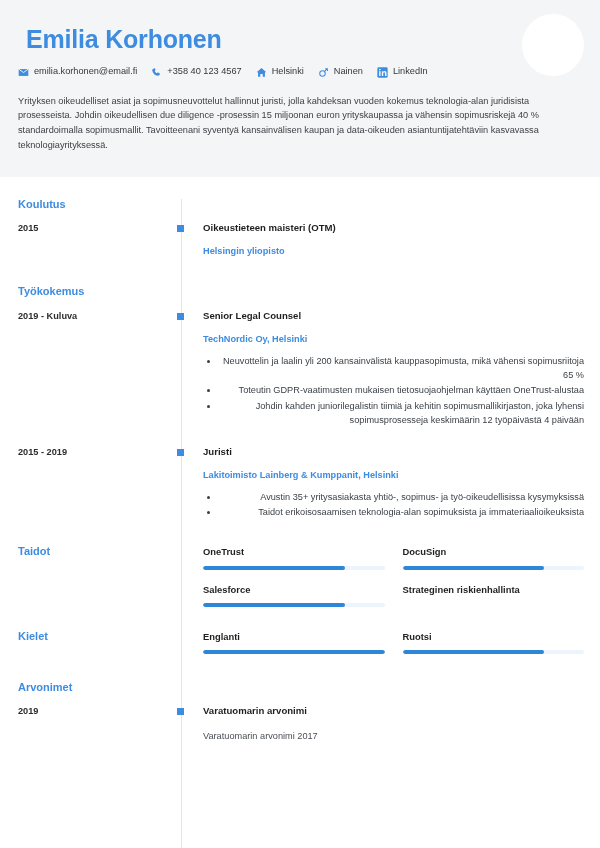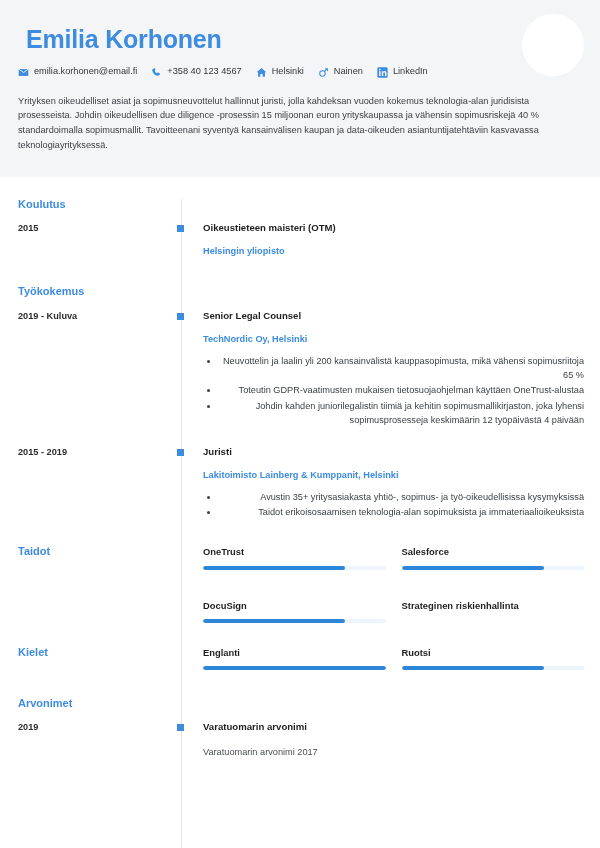--- a/index.html
+++ b/index.html
@@ -181,21 +181,20 @@
     margin-bottom: 1px;
     padding-left: 3px;
   }
 
   
   .meter-grid {
     display: grid;
     grid-template-columns: 1fr 1fr;
     column-gap: 18px;
     row-gap: 0;
-    gap: 16px;
   }
   .meter-cell {
     padding-bottom: 14px;
   }
   .meter-label {
     font-size: 9.4px;
     font-weight: bold;
     color: #1f1f1f;
     line-height: 1.2;
     margin-bottom: 8px;
@@ -339,28 +338,28 @@
       <div class="meter-grid">
 
         <div class="meter-cell">
           <div class="meter-label">OneTrust</div>
           <div class="meter-track" style="background: rgb(238, 244, 251);">
             <div class="meter-fill" style="width: 78%; background: rgb(45, 134, 216);"></div>
           </div>
         </div>
 
         <div class="meter-cell">
-          <div class="meter-label">Salesforce</div>
+          <div class="meter-label">DocuSign</div>
           <div class="meter-track" style="background: rgb(238, 244, 251);">
             <div class="meter-fill" style="width: 78%; background: rgb(45, 134, 216);"></div>
           </div>
         </div>
 
         <div class="meter-cell">
-          <div class="meter-label">DocuSign</div>
+          <div class="meter-label">Salesforce</div>
           <div class="meter-track" style="background: rgb(238, 244, 251);">
             <div class="meter-fill" style="width: 78%; background: rgb(45, 134, 216);"></div>
           </div>
         </div>
 
 
         <div class="meter-cell">
           <div class="meter-label">Strateginen riskienhallinta</div>
           <div class="meter-track hidden" style="background: rgb(238, 244, 251);">
             <div class="meter-fill" style="width: 0%; background: rgb(45, 134, 216);"></div>

